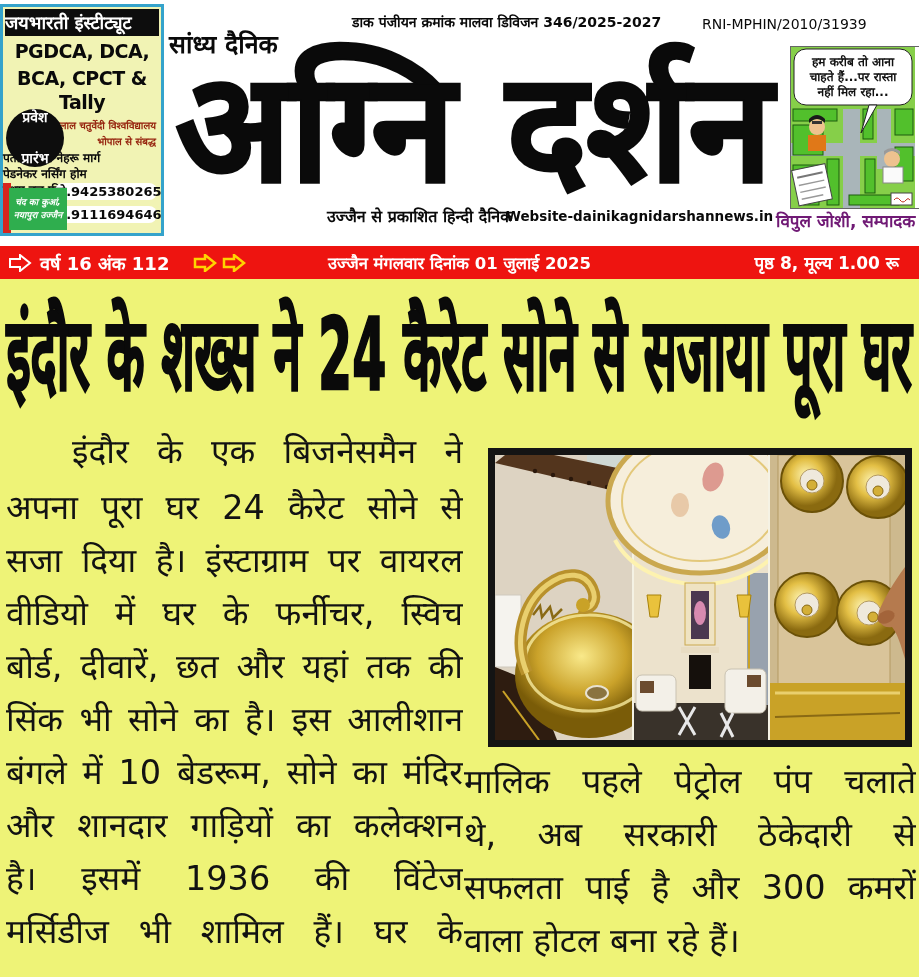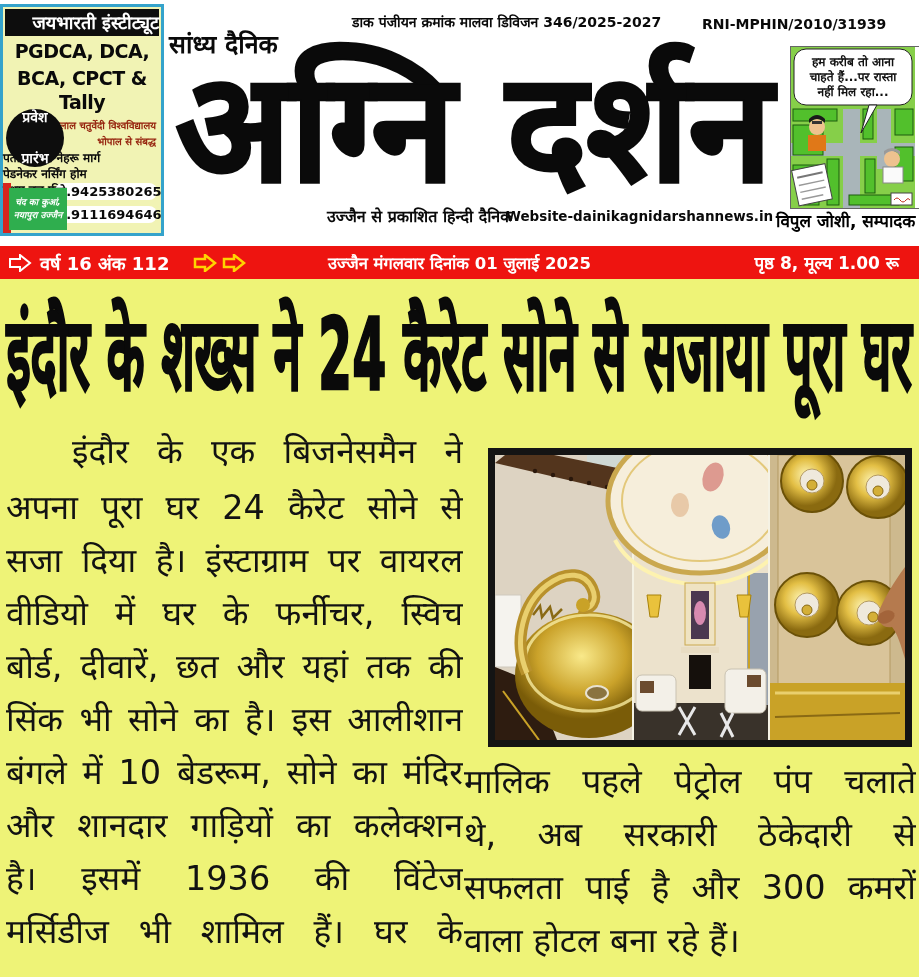--- a/index.html
+++ b/index.html
@@ -2,44 +2,44 @@
 <html><head>
 <meta charset="utf-8">
 <style>
   html,body{margin:0;padding:0;background:#888;}
   .page{position:relative;width:919px;height:977px;background:#ffffff;overflow:hidden;
         font-family:"DejaVu Sans","Liberation Sans",sans-serif;color:#111;}
   .abs{position:absolute;}
   
   .ad-box{left:0;top:4px;width:164px;height:232px;background:#f1f3b4;
           border:3px solid #35a3cb;box-sizing:border-box;}
-  .ad-head{margin:2px 2px 0 2px;background:#0d0d0d;color:#fff;text-align:right;
+  .ad-head{margin:2px 2px 0 2px;background:#0d0d0d;color:#fff;text-align:left;
            font-weight:bold;font-size:18px;line-height:27px;height:27px;}
   .ad-courses{margin-top:3px;text-align:center;font-weight:bold;font-size:19px;
               line-height:24px;color:#0a0a0a;letter-spacing:-0.5px;}
   .ad-affil{margin-top:3px;text-align:right;padding-right:5px;font-weight:bold;
             font-size:10px;line-height:13px;color:#96250f;}
   .ad-addr{text-align:left;padding-right:5px;font-weight:bold;font-size:12px;
            line-height:16px;color:#0a0a0a;}
   .ad-phone{position:absolute;right:4px;width:102px;background:#fff;border-radius:8px;
             text-align:center;font-weight:bold;font-size:13px;line-height:17px;color:#0a0a0a;}
   .ad-badge{position:absolute;left:3px;top:102px;width:58px;height:58px;border-radius:50%;
             background:#0d0d0d;color:#fff;font-weight:bold;font-size:14px;line-height:17px;
             display:flex;flex-direction:column;align-items:center;justify-content:space-between;}
   .ad-strip{position:absolute;left:0;bottom:0;width:8px;height:50px;background:#d8251d;}
   .ad-corner{position:absolute;left:6px;bottom:3px;width:58px;height:42px;background:#2fae4e;
              color:#fff;font-style:italic;font-weight:bold;font-size:9px;line-height:13px;
              display:flex;flex-direction:column;align-items:center;justify-content:center;}
   
   .postal{left:352px;top:12px;font-weight:bold;font-size:14px;color:#0a0a0a;}
-  .rni{left:702px;top:16px;font-weight:bold;font-size:14px;color:#0a0a0a;}
+  .rni{left:702px;top:16px;font-weight:normal;font-size:14px;color:#0a0a0a;}
   .edition{left:169px;top:26px;font-weight:bold;font-size:25px;color:#0a0a0a;}
   .publine{left:327px;top:205px;font-weight:bold;font-size:16px;color:#0a0a0a;}
   .website{left:506px;top:208px;font-weight:bold;font-size:13.5px;color:#0a0a0a;}
-  .editor{left:776px;top:209px;font-weight:bold;font-size:17px;color:#000000;}
+  .editor{left:776px;top:209px;font-weight:bold;font-size:17px;color:#701a75;}
   
   .cartoon{left:790px;top:46px;width:148px;height:163px;border:1px solid #666;box-sizing:border-box;}
   
   .redbar{left:0;top:246px;width:919px;height:33px;background:#ee1410;color:#fff;
           display:flex;align-items:center;font-weight:bold;font-size:18px;}
   .redbar .seg-left{display:flex;align-items:center;gap:8px;padding-left:8px;}
   .redbar .seg-center{position:absolute;left:0;width:100%;text-align:center;font-size:16.5px;}
   .redbar .seg-right{margin-left:auto;padding-right:20px;font-size:17px;position:relative;}
   .arrowpair{display:flex;gap:5px;margin-left:16px;}
   

